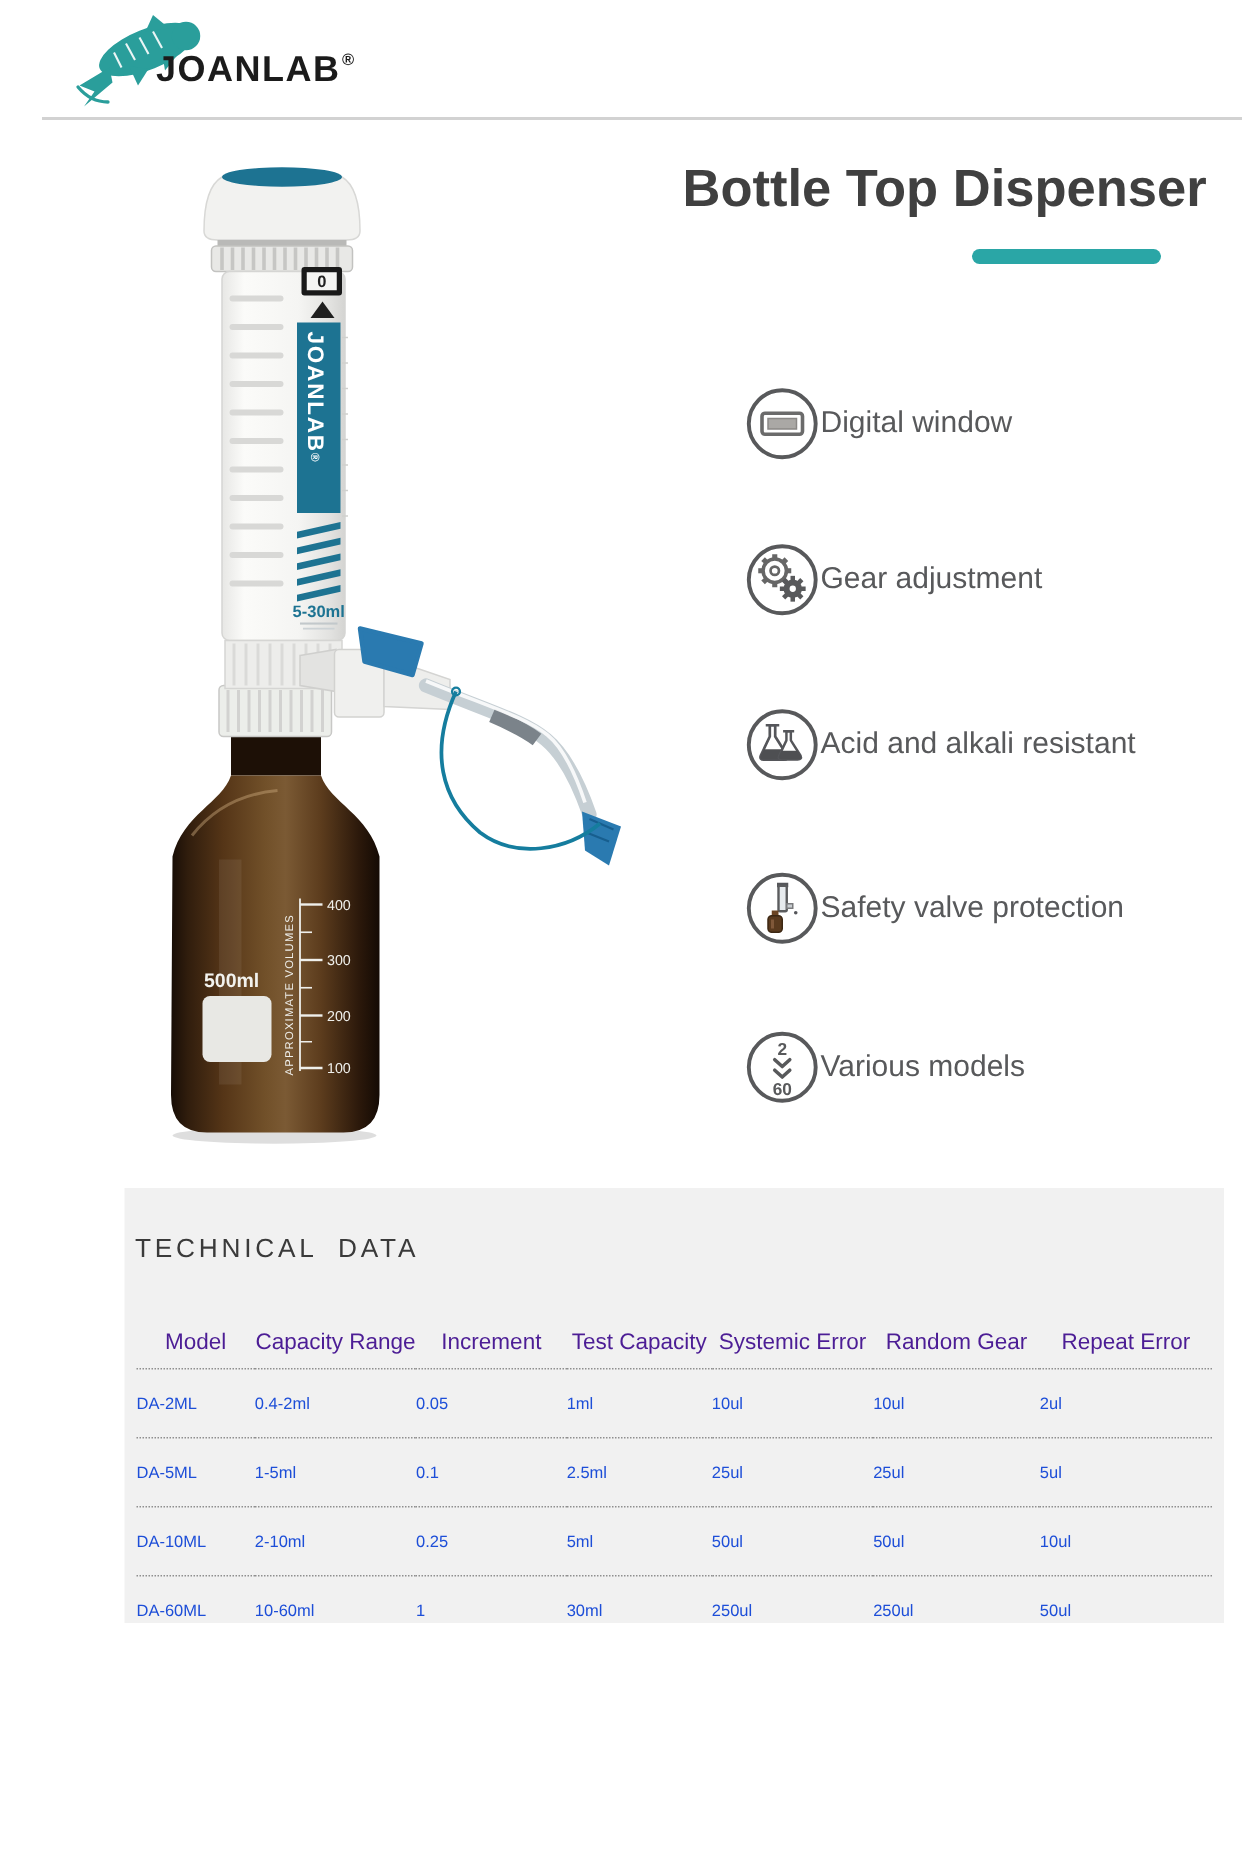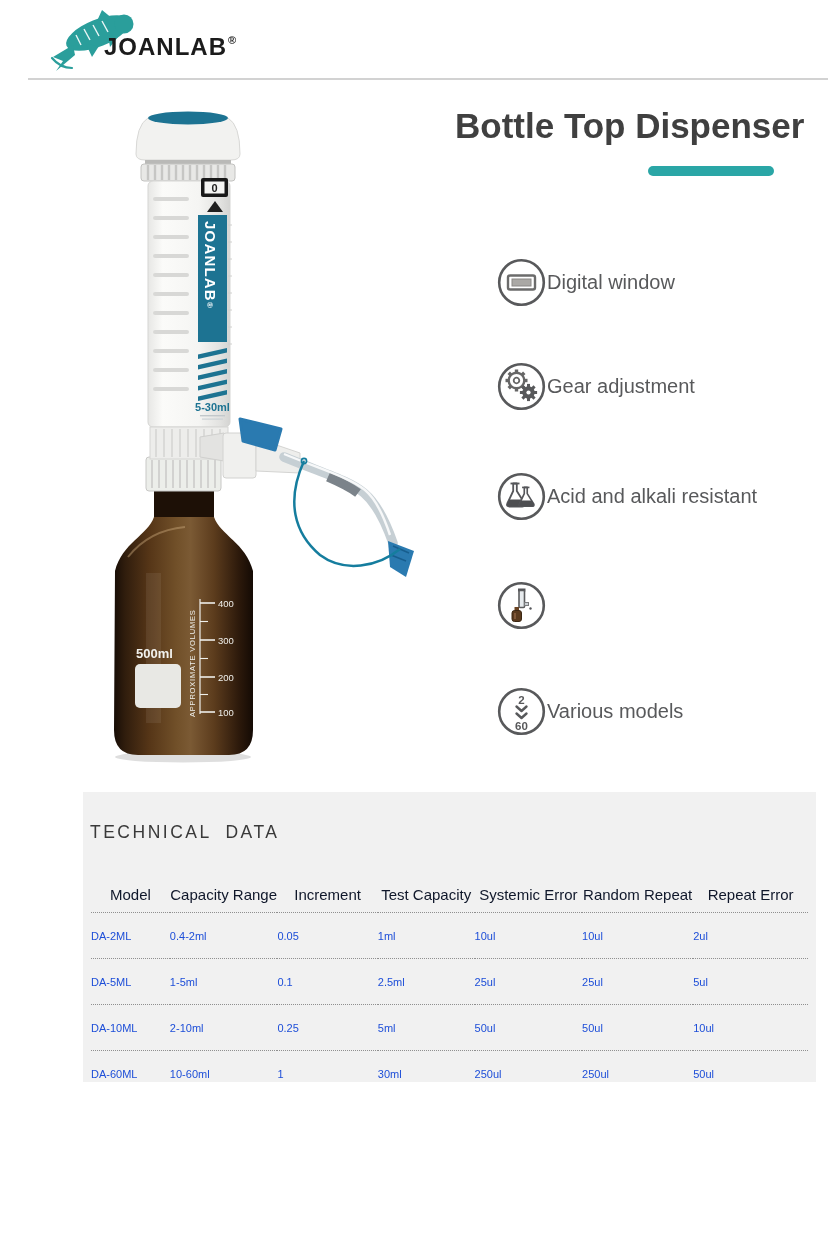--- a/index.html
+++ b/index.html
@@ -25,21 +25,21 @@
   .f1{top:258px}.f2{top:362px}.f3{top:472px}.f4{top:581px}.f5{top:687px}
   .feature .icon{width:49px;height:49px;flex:0 0 49px;}
   .feature .flabel{font-size:20px;color:#58595b;white-space:nowrap;}
 
   
   .tech-panel{position:absolute;left:55px;top:792px;width:733px;height:290px;background:#f1f1f1;}
   .tech-heading{position:absolute;left:7px;top:30px;font-size:17.5px;color:#3a3a3a;
                 letter-spacing:2.5px;word-spacing:7px;}
   table.tech{position:absolute;left:8px;top:84px;width:717px;border-collapse:collapse;
              table-layout:fixed;}
-  table.tech th{height:36px;font-size:15px;font-weight:normal;color:#0f172a;text-align:center;
+  table.tech th{height:36px;font-size:15px;font-weight:normal;color:#4c1d95;text-align:center;
                 border-bottom:1px dotted #8f8f8f;padding:0;}
   table.tech td{height:45px;font-size:11px;color:#1d4ed8;text-align:left;
                 border-bottom:1px dotted #8f8f8f;padding:0;}
   table.tech tr:last-child td{border-bottom:none;}
 </style>
 </head>
 <body>
 
 <div id="page">
 
@@ -280,20 +280,21 @@
     <svg class="icon" viewBox="0 0 49 49">
       <circle cx="24.5" cy="24.5" r="22.3" fill="none" stroke="#58595b" stroke-width="2.6"></circle>
       <rect x="21" y="7.5" width="7.5" height="3" fill="#55565a"></rect>
       <rect x="22" y="9.5" width="5.5" height="17" rx="1" fill="#e7ebee" stroke="#5b5c5e" stroke-width="1.6"></rect>
       <rect x="27.5" y="21.5" width="4" height="3" fill="#c9ced2" stroke="#7a7b7d" stroke-width="1"></rect>
       <circle cx="33.5" cy="27.5" r="1.2" fill="#55565a"></circle>
       <rect x="17.5" y="26" width="4.5" height="4" fill="#6b4423"></rect>
       <rect x="15" y="29.5" width="9.5" height="11" rx="2.5" fill="#5a3a1e" stroke="#3c2713" stroke-width="1"></rect>
       <rect x="17" y="32" width="2" height="6" fill="#8a6040" opacity="0.8"></rect>
     </svg>
+    <span class="flabel">Safety valve protection</span>
   </div>
 
   <div class="feature f5">
     <svg class="icon" viewBox="0 0 49 49">
       <circle cx="24.5" cy="24.5" r="22.3" fill="none" stroke="#58595b" stroke-width="2.6"></circle>
       <text x="24.5" y="16.5" text-anchor="middle" font-size="11.5" font-weight="bold" fill="#58595b">2</text>
       <polyline points="19.5,19.5 24.5,24 29.5,19.5" fill="none" stroke="#58595b" stroke-width="2.4" stroke-linecap="round" stroke-linejoin="round"></polyline>
       <polyline points="19.5,26.5 24.5,31 29.5,26.5" fill="none" stroke="#58595b" stroke-width="2.4" stroke-linecap="round" stroke-linejoin="round"></polyline>
       <text x="24.5" y="43" text-anchor="middle" font-size="11.5" font-weight="bold" fill="#58595b">60</text>
     </svg>
@@ -312,21 +313,21 @@
           <col style="width:15.5%">
           <col style="width:16%">
       </colgroup>
       <thead>
         <tr>
           <th>Model</th>
           <th>Capacity Range</th>
           <th>Increment</th>
           <th>Test Capacity</th>
           <th>Systemic Error</th>
-          <th>Random Repeat</th>
+          <th>Random Gear</th>
           <th>Repeat Error</th>
         </tr>
       </thead>
       <tbody>
         <tr>
           <td>DA-2ML</td>
           <td>0.4-2ml</td>
           <td>0.05</td>
           <td>1ml</td>
           <td>10ul</td>

